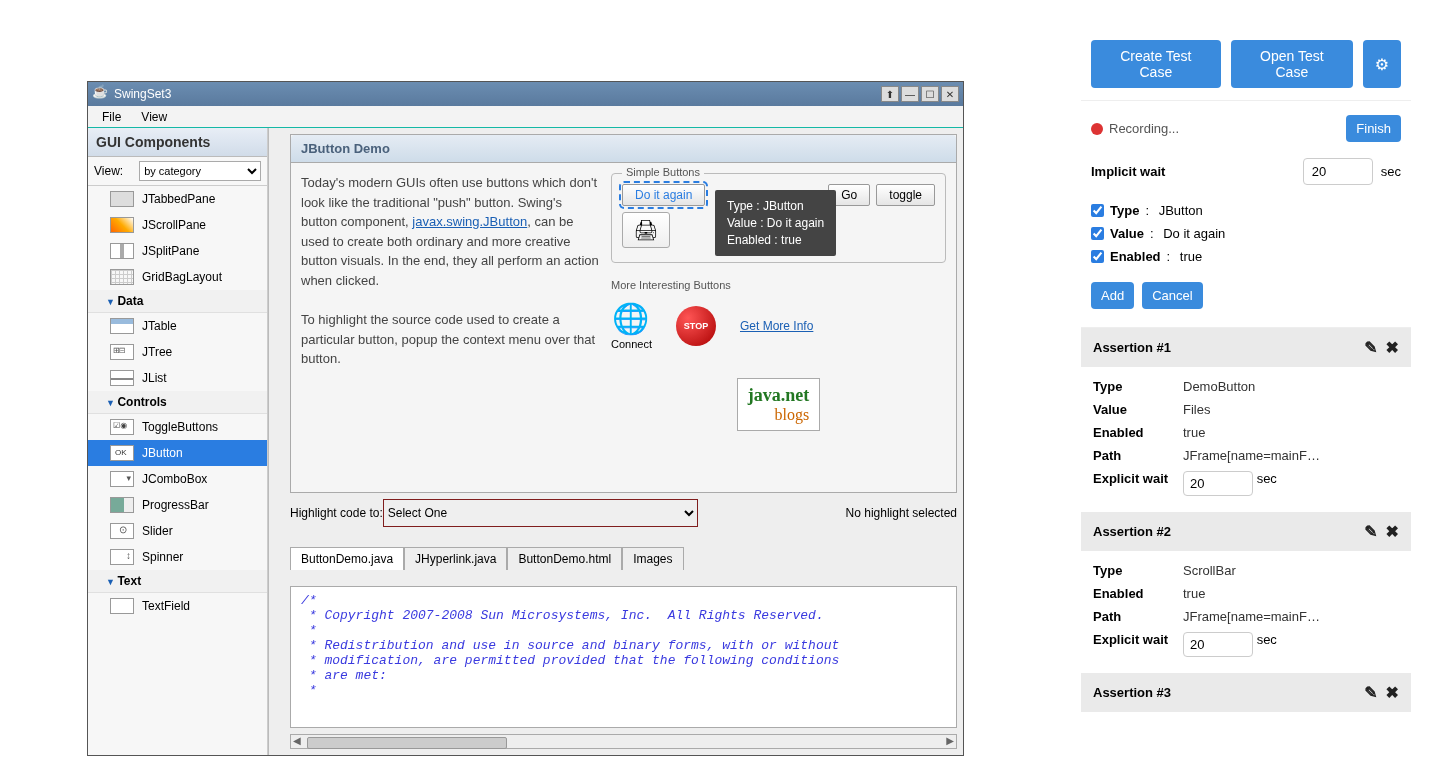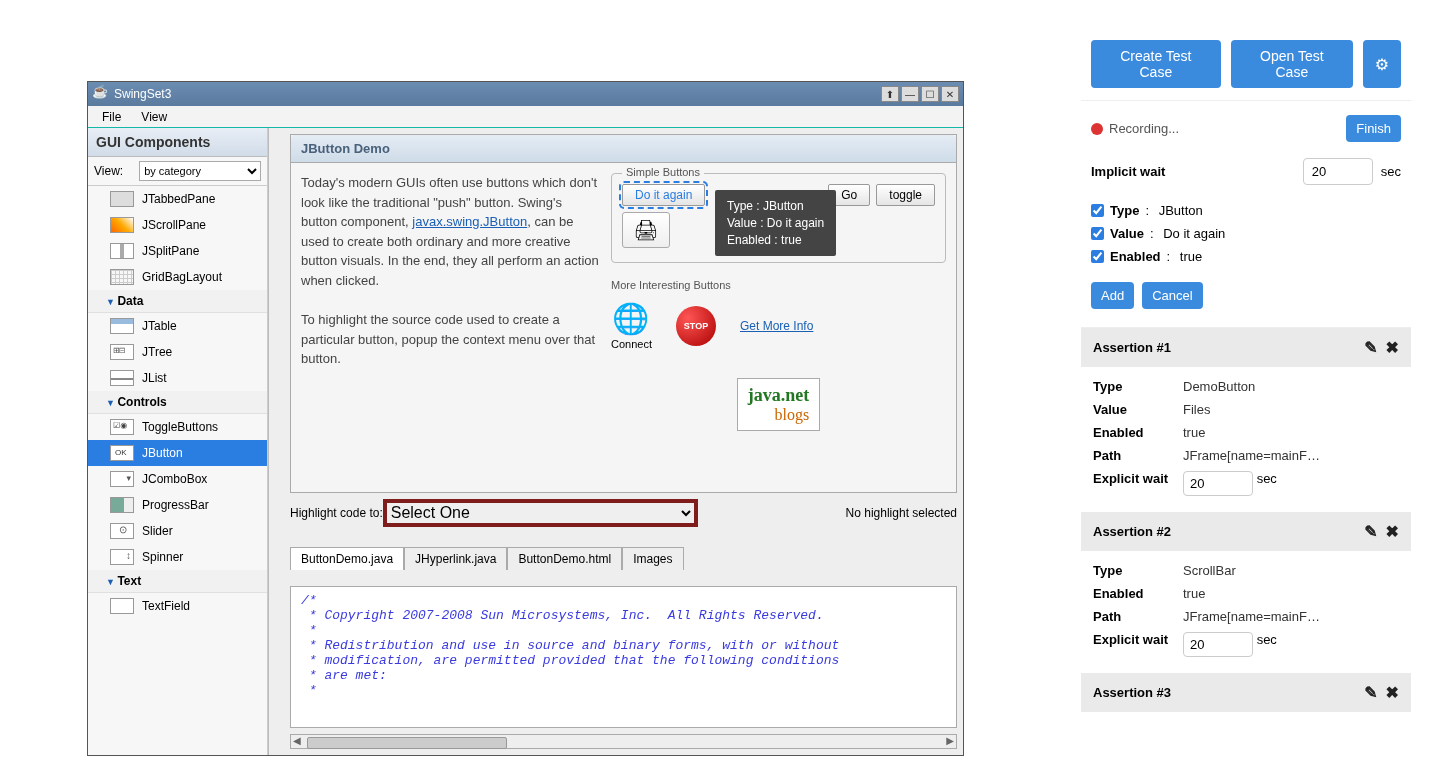--- a/index.html
+++ b/index.html
@@ -63,21 +63,21 @@
 .interest-row { display:flex; gap:24px; align-items:center; flex-wrap:wrap; }
 .connect-col { display:flex; flex-direction:column; align-items:center; font-size:11px; gap:2px; cursor:pointer; }
 .globe { font-size:30px; color:#1a66cc; }
 .stop-btn { width:40px; height:40px; border-radius:50%; background: radial-gradient(circle at 30% 30%, #ff5555, #aa0000); color:#fff; display:flex; align-items:center; justify-content:center; font-size:9px; font-weight:bold; cursor:pointer; }
 .moreinfo { color:#1a5fb4; text-decoration:underline; font-size:12px; cursor:pointer; }
 .javanet { border:1px solid #aaa; padding:6px 10px; background:#fff; font-family: serif; cursor:pointer;margin-top:18px; }
 .javanet .top { color:#227722; font-weight:bold; font-size:18px; }
 .javanet .bot { color:#cc6600; font-family: cursive; font-size:16px; text-align:right; }
 
 .highlight-row { margin: 0 6px 4px; display:flex; align-items:center; gap:0; font-size:12px; }
-.highlight-row select { width: 315px; border:4px solid #7f1d1d; height:28px; font-size:16px; }
+.highlight-row select { width: 315px; border:1px solid #7f1d1d; height:28px; font-size:12px; }
 .highlight-row .spacer { flex:1; }
 
 .code-tabs { margin: 16px 6px; display:flex; gap:0; font-size:12px; }
 .code-tab { border:1px solid #aaa; border-bottom:none; padding:4px 10px; background: #eee; cursor:pointer; }
 .code-tab.active { background:#fff; }
 .code-area { margin: 0 6px 6px; border:1px solid #aaa; background:#fff; height:150px; overflow:auto; font-family: 'Courier New', monospace; font-size:13px; color:#3a3adf; font-style:italic; padding:6px 10px; white-space:pre; }
 .code-scroll-h { height:16px; background:#eee; border:1px solid #aaa; margin:0 6px 6px; position:relative; }
 .code-scroll-h .thumb { position:absolute; left:16px; top:2px; width:200px; height:12px; background:#ccc; border:1px solid #999; border-radius:2px; }
 .code-scroll-h::before { content:"◀"; position:absolute; left:2px; top:0; font-size:10px; color:#666; }
 .code-scroll-h::after { content:"▶"; position:absolute; right:2px; top:0; font-size:10px; color:#666; }

